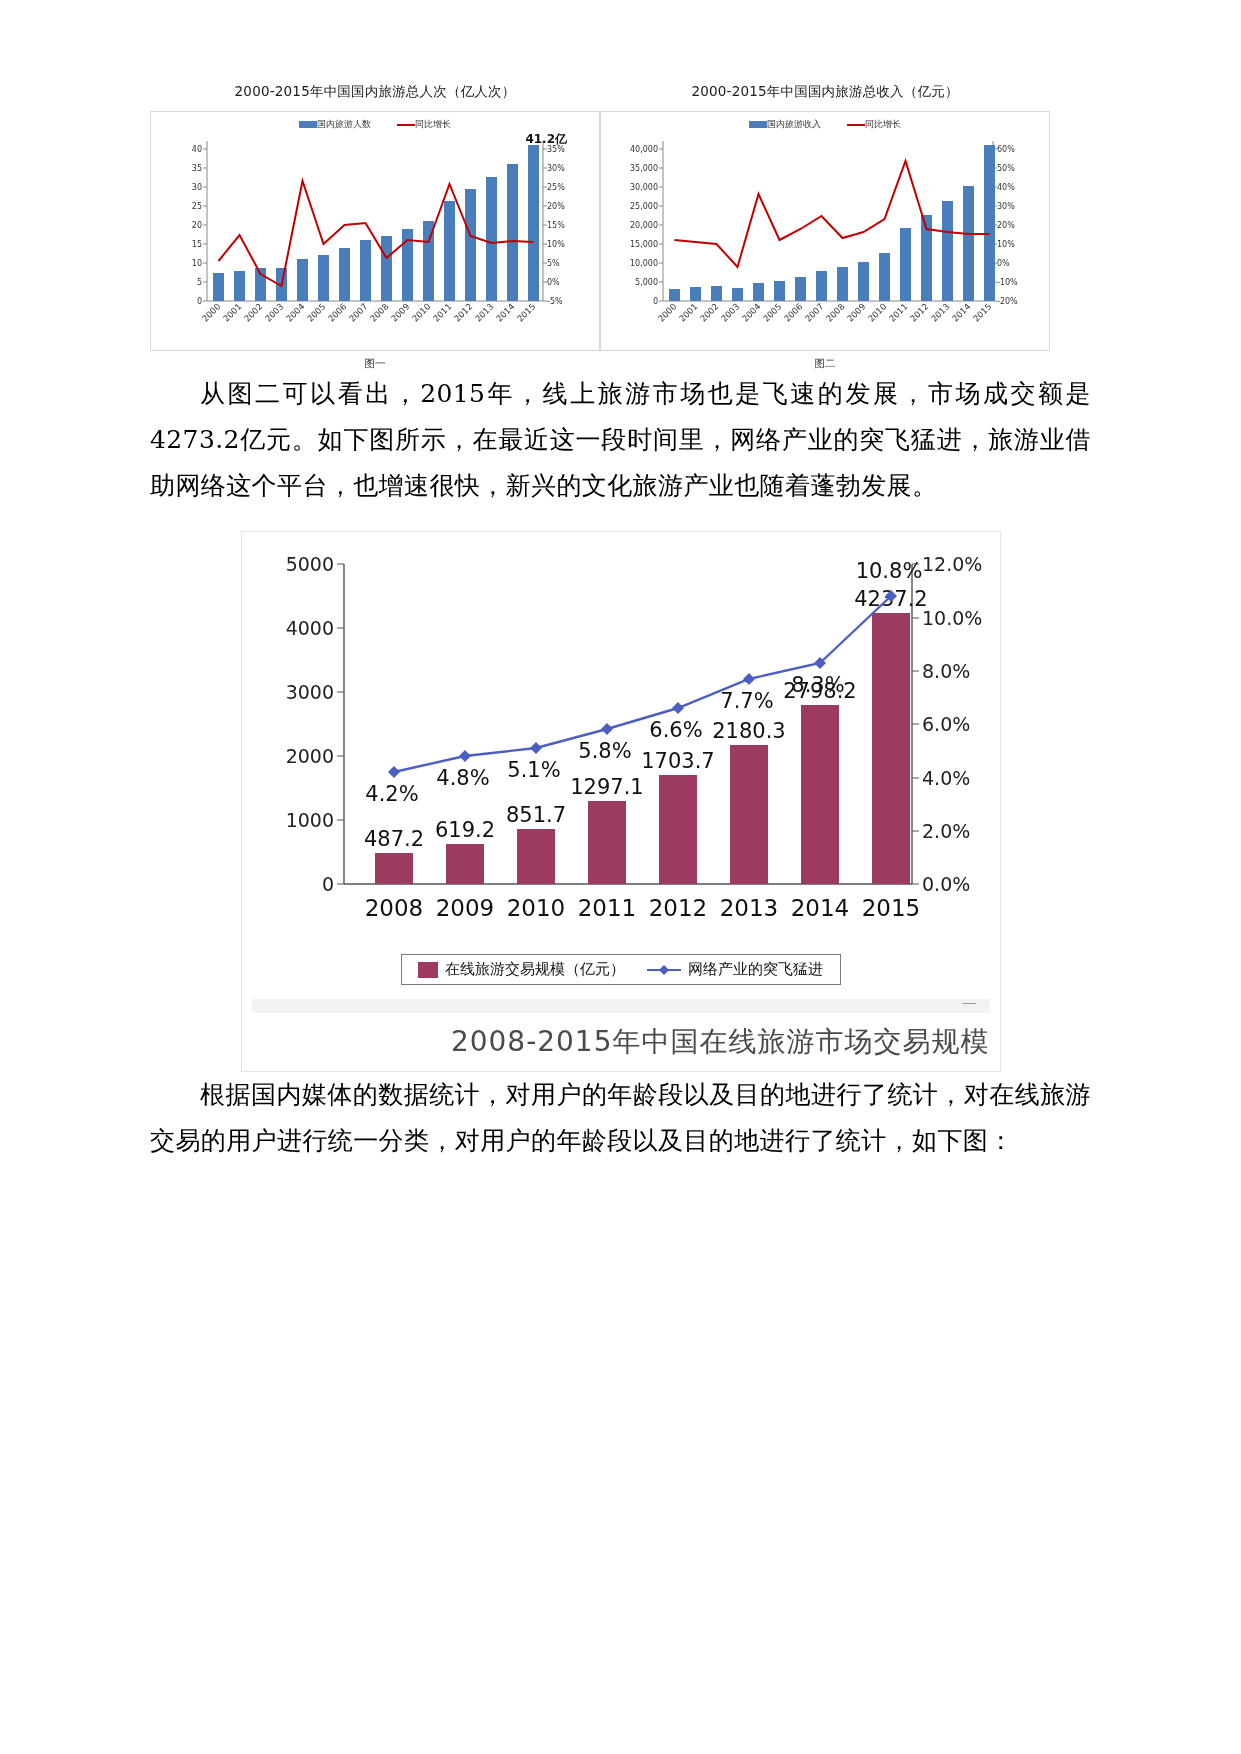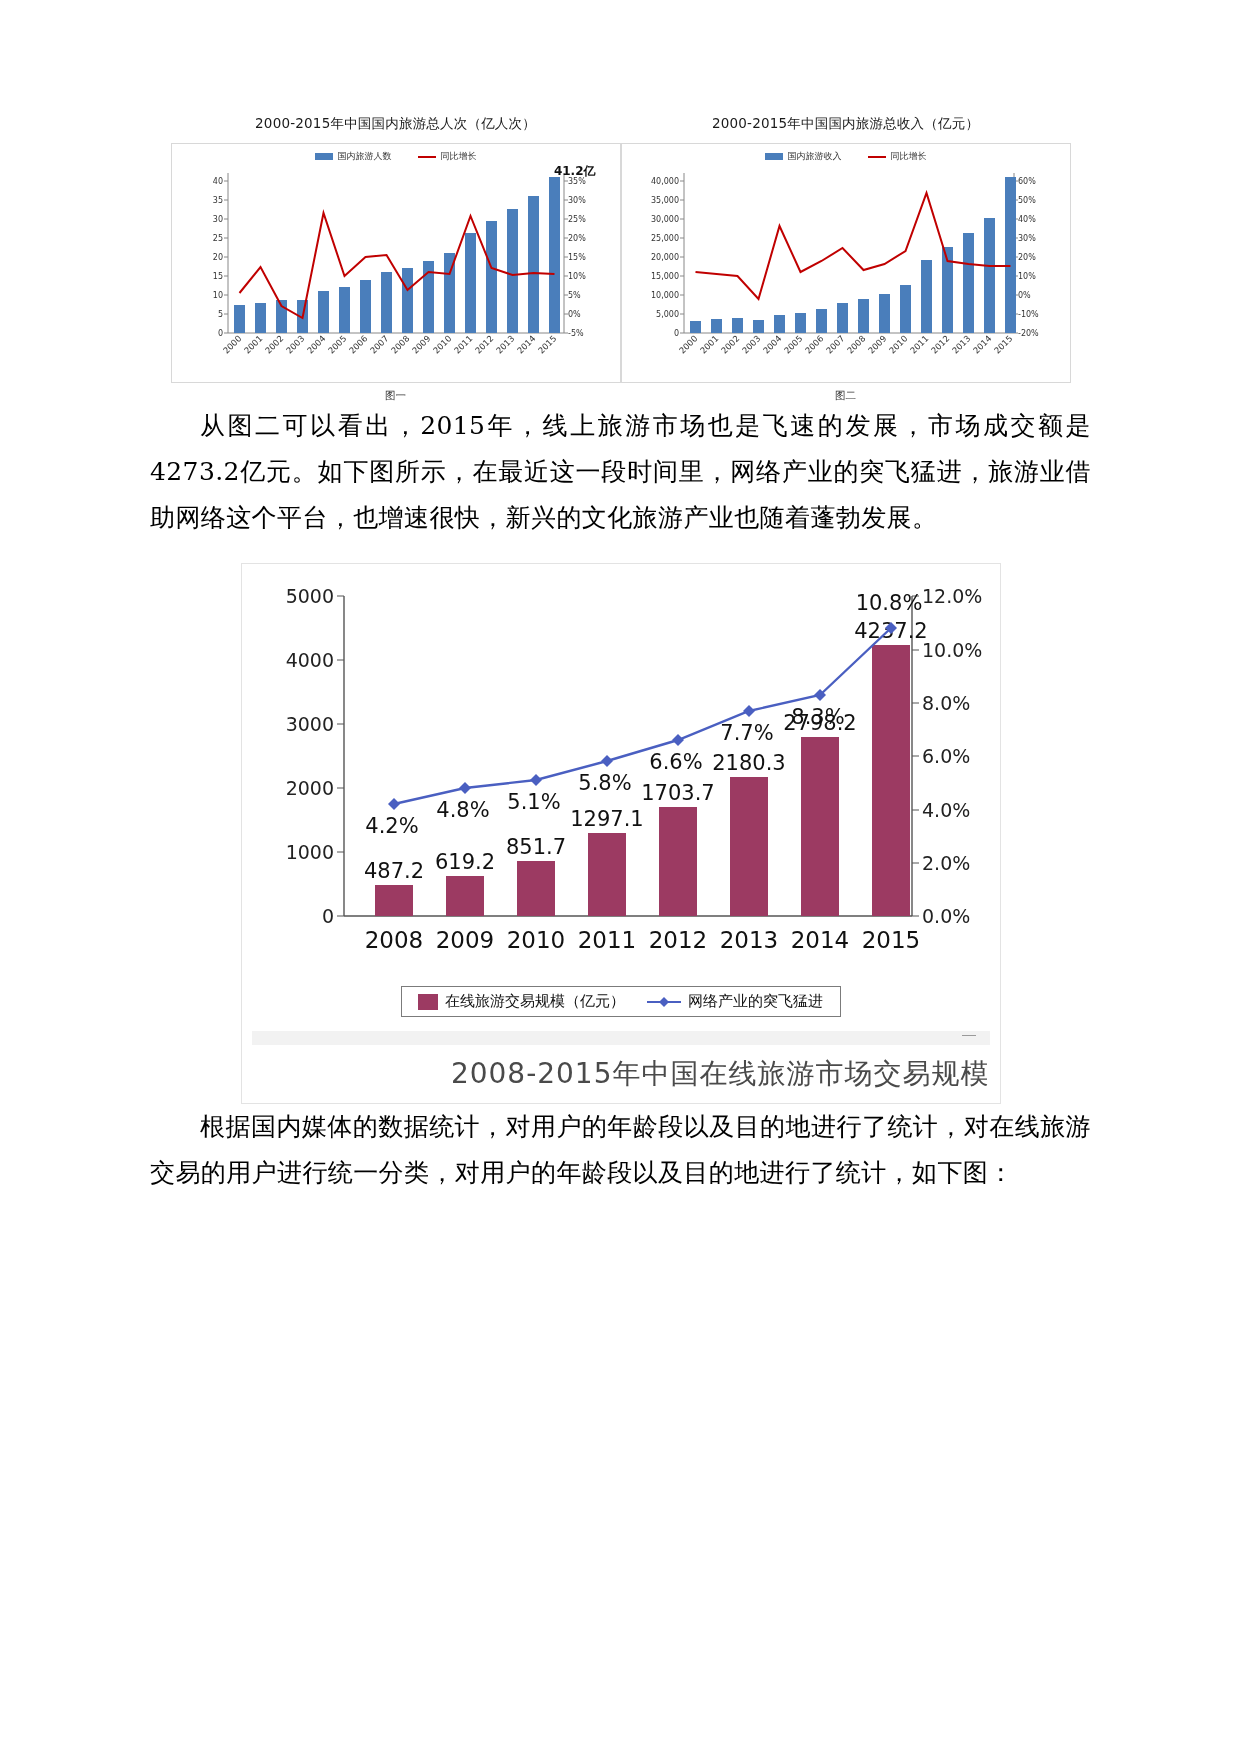--- a/index.html
+++ b/index.html
@@ -14,23 +14,23 @@
   .page{
     position:absolute;
     left:0;top:0;width:1241px;height:1754px;
     box-sizing:border-box;
     padding:60px 150px 0 150px;
   }
 
   
   .top-charts{
     display:flex;
-    justify-content:center;
+    justify-content:flex-start;
     align-items:flex-start;
-    margin-top:55px;
+    margin-top:23px;
   }
   .small-chart{
     width:450px;
   }
   .sc-title{
     font-family:"DejaVu Sans", sans-serif;
     font-size:13.5px;
     text-align:center;
     color:#1a1a1a;
     letter-spacing:.2px;
@@ -48,28 +48,28 @@
     display:flex;
     justify-content:center;
     gap:26px;
     font-family:"DejaVu Sans", sans-serif;
     font-size:9px;
     color:#333;
     margin-bottom:2px;
     position:relative;
     z-index:3;
   }
-  .sc-legend .li{display:flex;align-items:center;gap:5px;}
+  .sc-legend .li{display:flex;align-items:center;}
   .swatch-bar{width:18px;height:7px;background:#4a7ebb;display:inline-block;}
   .swatch-line{width:18px;height:2px;background:#c00000;display:inline-block;position:relative;}
   .plot-wrap{position:relative;height:215px;}
   .plot-svg{display:block;}
   .annot-41{
     position:absolute;
-    right:20px;top:-2px;
+    right:28px;top:-2px;
     font-family:"DejaVu Sans", sans-serif;
     font-size:12px;
     font-weight:bold;
     color:#111;
     z-index:4;
   }
   .fig-cap{
     text-align:center;
     font-family:"DejaVu Sans", sans-serif;
     font-size:10.5px;

